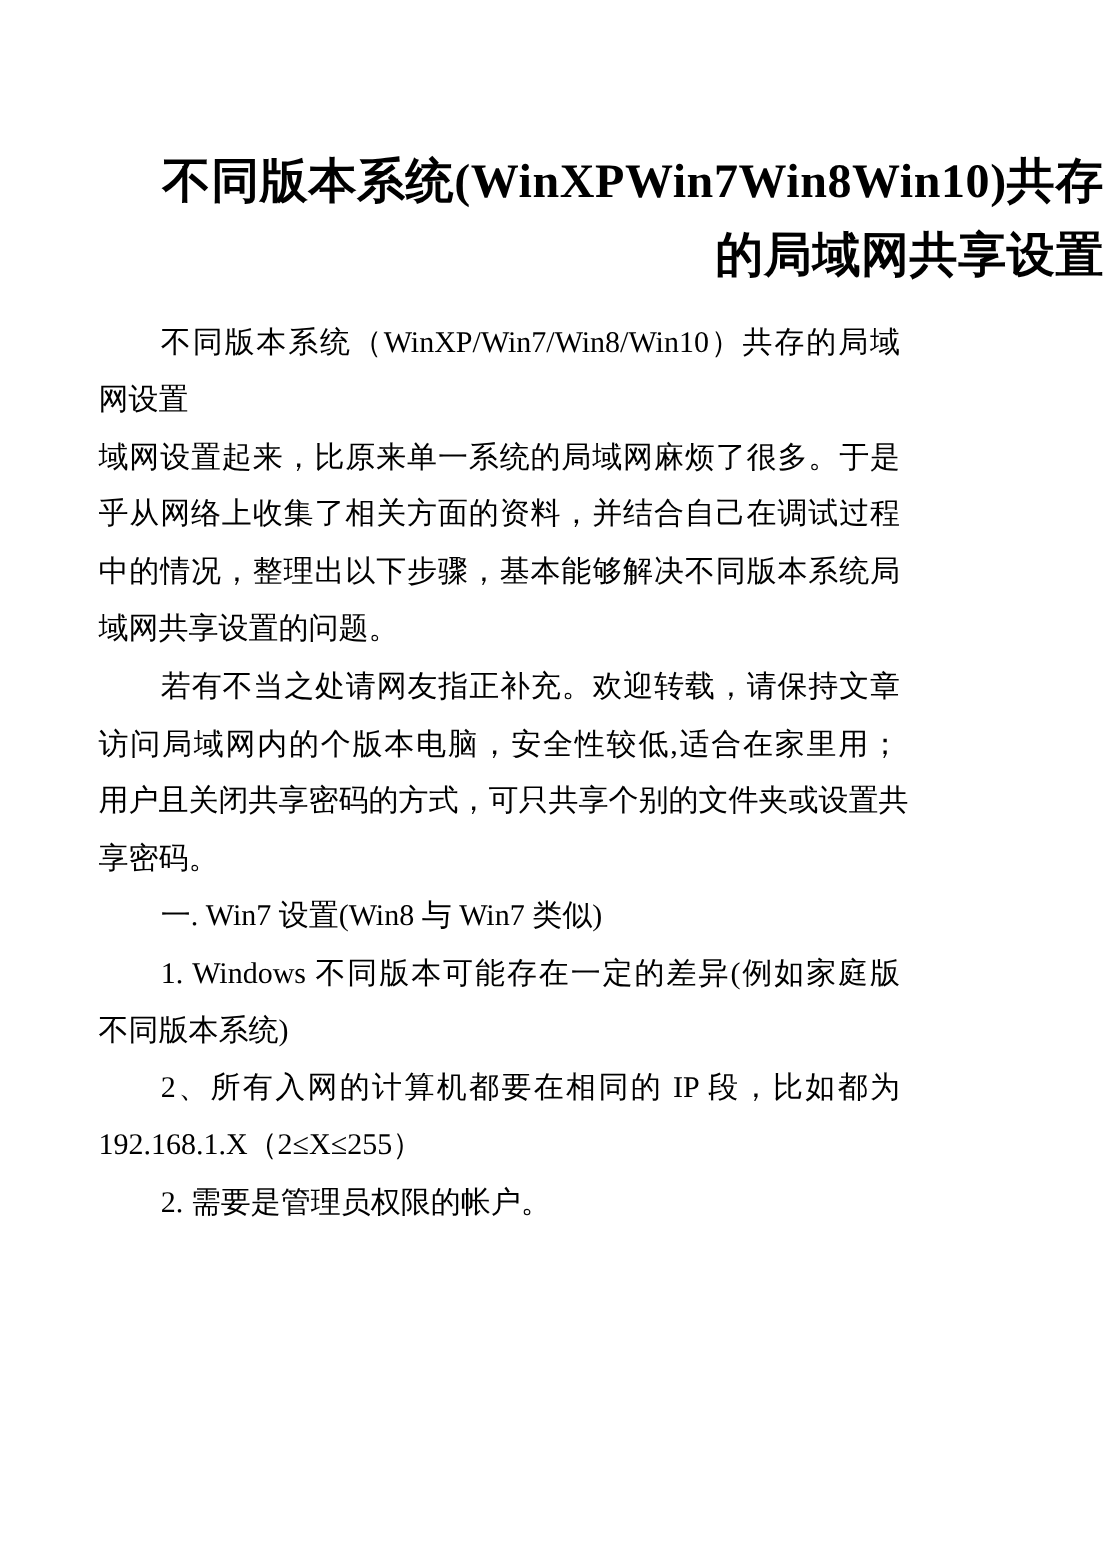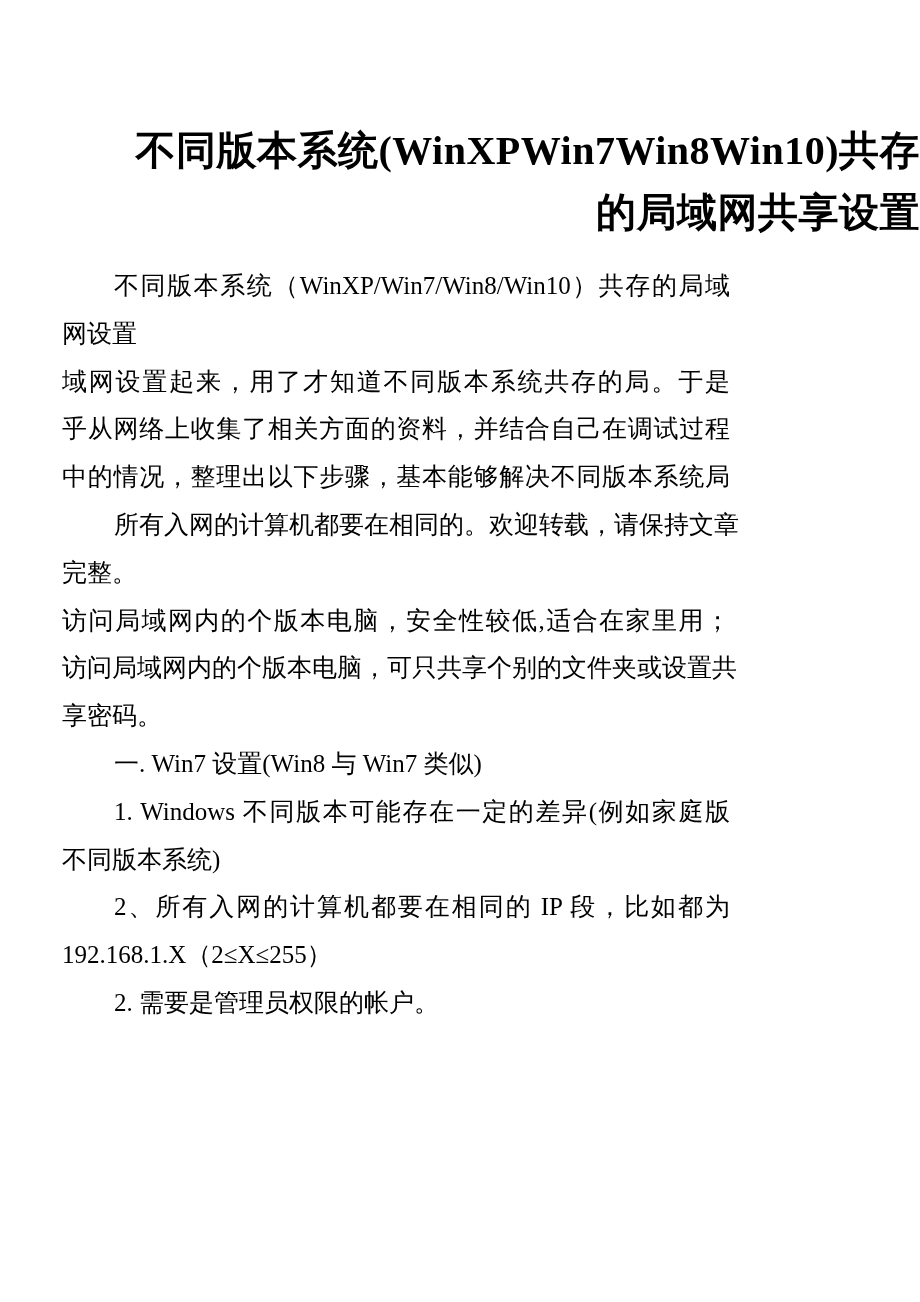--- a/index.html
+++ b/index.html
@@ -23,21 +23,21 @@
   .doc-title {
     margin-top: 120px;
     text-align: right;
     font-size: 40px;
     font-weight: bold;
     line-height: 62px;
     letter-spacing: 0.5px;
     white-space: nowrap;
   }
   .doc-body {
-    margin: 18px 0 0 62px;
+    margin: 18px 0 0 82px;
     width: 668px;
   }
   .line {
     height: 47.8px;
     line-height: 47.8px;
     font-size: 25px;
     white-space: nowrap;
     overflow: visible;
     text-align: justify;
     text-align-last: justify;
@@ -54,27 +54,27 @@
 <body>
 
 <div class="page">
   <div class="doc-title">
     <div>不同版本系统(WinXPWin7Win8Win10)共存</div>
     <div>的局域网共享设置</div>
   </div>
   <div class="doc-body">
       <div class="line first">不同版本系统（WinXP/Win7/Win8/Win10）共存的局域</div>
       <div class="line last">网设置</div>
-      <div class="line">域网设置起来，用了才知道不同版本系统共存的局。于是</div>
+      <div class="line">域网设置起来，比原来单一系统的局域网麻烦了很多。于是</div>
       <div class="line">乎从网络上收集了相关方面的资料，并结合自己在调试过程</div>
       <div class="line">中的情况，整理出以下步骤，基本能够解决不同版本系统局</div>
-      <div class="line first">所有入网的计算机都要在相同的。欢迎转载，请保持文章</div>
-      <div class="line last">完整。</div>
+      <div class="line last">域网共享设置的问题。</div>
+      <div class="line first">若有不当之处请网友指正补充。欢迎转载，请保持文章</div>
       <div class="line">访问局域网内的个版本电脑，安全性较低,适合在家里用；</div>
-      <div class="line">访问局域网内的个版本电脑，可只共享个别的文件夹或设置共</div>
+      <div class="line">用户且关闭共享密码的方式，可只共享个别的文件夹或设置共</div>
       <div class="line last">享密码。</div>
       <div class="line first last">一. Win7 设置(Win8 与 Win7 类似)</div>
       <div class="line first">1. Windows 不同版本可能存在一定的差异(例如家庭版</div>
       <div class="line last">不同版本系统)</div>
       <div class="line first">2、所有入网的计算机都要在相同的 IP 段，比如都为</div>
       <div class="line last">192.168.1.X（2≤X≤255）</div>
       <div class="line first last">2. 需要是管理员权限的帐户。</div>
     </div>
 </div>
 

